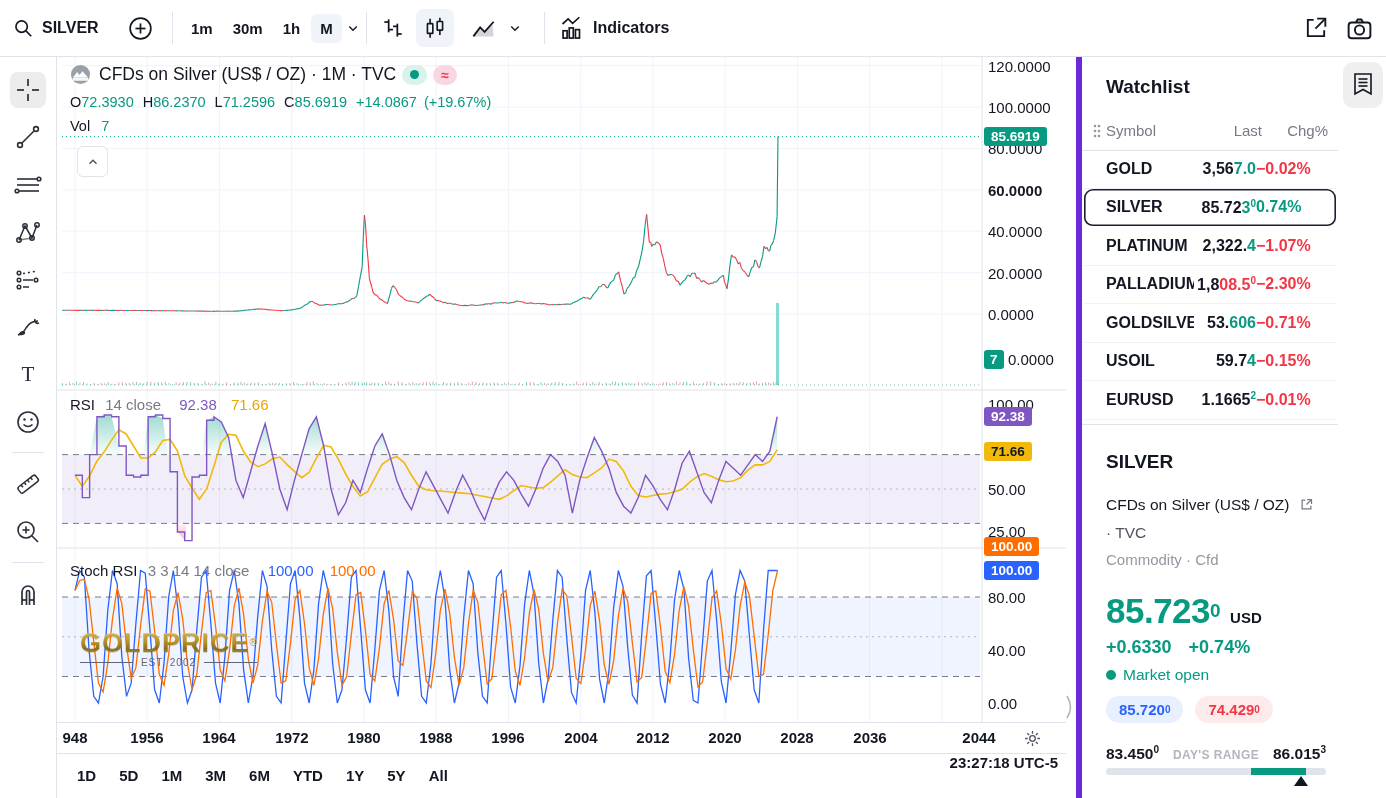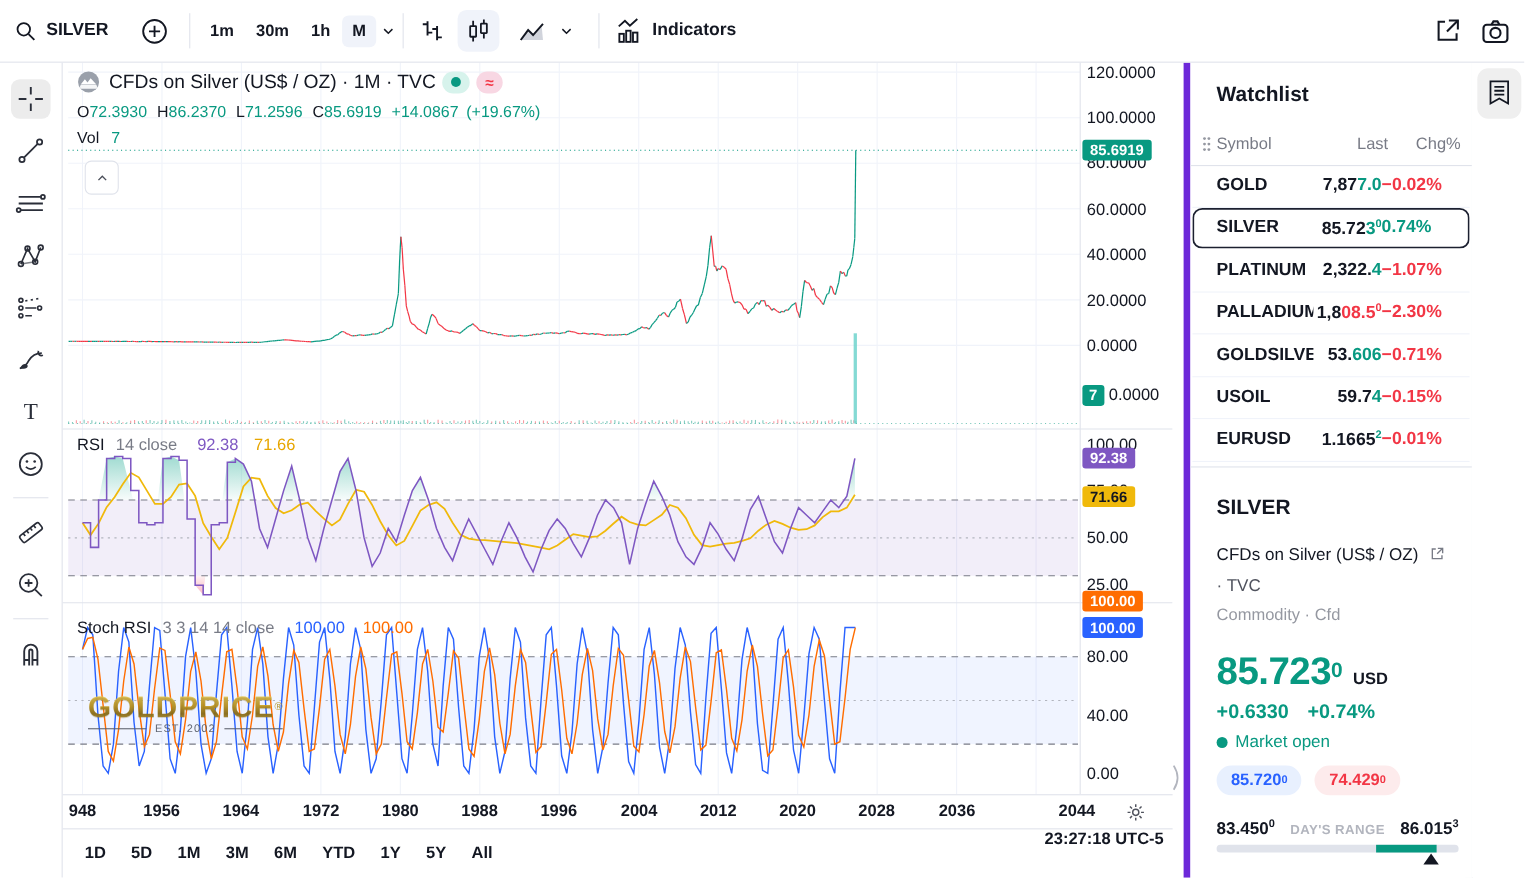--- a/index.html
+++ b/index.html
@@ -1014,21 +1014,21 @@
           <span>EST. 2002</span>
           <span class="ln"></span>
         </div>
     </div>
   </div>
 
   <div>
     <div class="abs axis-label" style="top:58px;">120.0000</div>
     <div class="abs axis-label" style="top:99px;">100.0000</div>
     <div class="abs axis-label" style="top:140px;">80.0000</div>
-    <div class="abs axis-label" style="top:182px;">60.0000</div>
+    <div class="abs axis-label" style="top:182px;font-weight:bold;">60.0000</div>
     <div class="abs axis-label" style="top:223px;">40.0000</div>
     <div class="abs axis-label" style="top:265px;">20.0000</div>
     <div class="abs axis-label" style="top:306px;">0.0000</div>
     <div class="abs badge" style="top:127px;background:#089981;">85.6919</div>
     <div class="abs badge" style="top:350px;background:#089981;padding:2px 6px;">7</div>
     <div class="abs axis-label" style="top:351px;left:1008px;">0.0000</div>
     <div class="abs axis-label" style="top:396px;">100.00</div>
     <div class="abs axis-label" style="top:438px;">75.00</div>
     <div class="abs axis-label" style="top:481px;">50.00</div>
     <div class="abs axis-label" style="top:523px;">25.00</div>
@@ -1098,21 +1098,21 @@
           </svg>
       </span>
       <span style="flex:0 0 82px;overflow:hidden;white-space:nowrap;">Symbol</span>
       <span style="flex:1;text-align:right;">Last</span>
       <span style="flex:0 0 66px;text-align:right;">Chg%</span>
     </div>
     <div style="position:absolute;left:0;top:94px;width:256px;height:1px;background:#e0e3eb;"></div>
     <div class="wl-rows">
         <div class="wl-row">
           <span class="wl-sym">GOLD</span>
-          <span class="wl-last"><span style="color: rgb(19, 23, 34);">7,87</span><span style="color: rgb(8, 153, 129);">7.0</span></span>
+          <span class="wl-last"><span style="color: rgb(19, 23, 34);">3,56</span><span style="color: rgb(8, 153, 129);">7.0</span></span>
           <span class="wl-chg down">−0.02%</span>
         </div>
         <div class="wl-row sel">
           <span class="wl-sym">SILVER</span>
           <span class="wl-last"><span style="color: rgb(19, 23, 34);">85.72</span><span style="color: rgb(8, 153, 129);">3</span><sup style="color: rgb(8, 153, 129);">0</sup></span>
           <span class="wl-chg up">0.74%</span>
         </div>
         <div class="wl-row">
           <span class="wl-sym">PLATINUM</span>
           <span class="wl-last"><span style="color: rgb(19, 23, 34);">2,322.</span><span style="color: rgb(8, 153, 129);">4</span></span>

